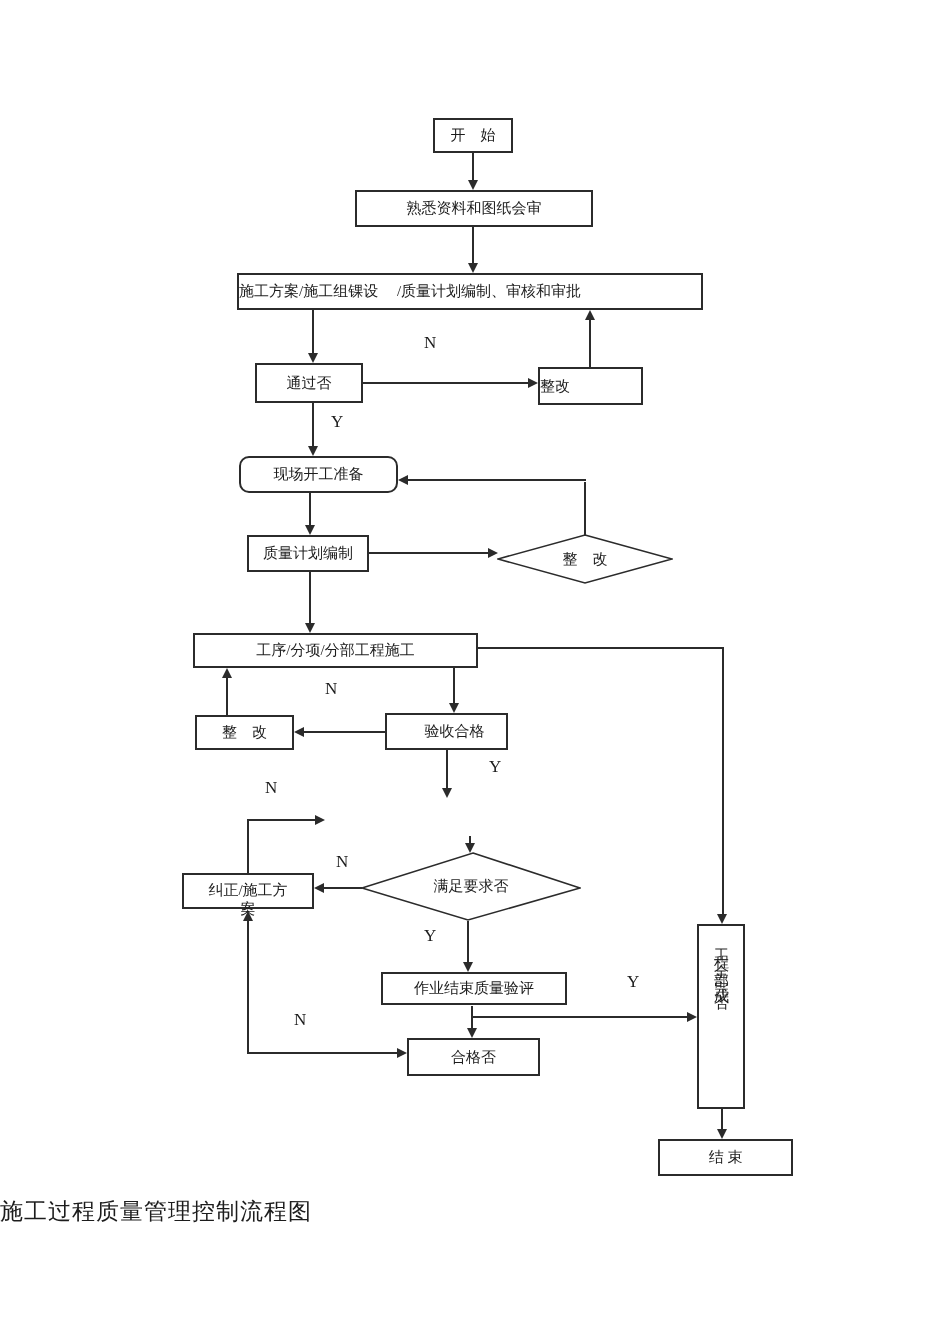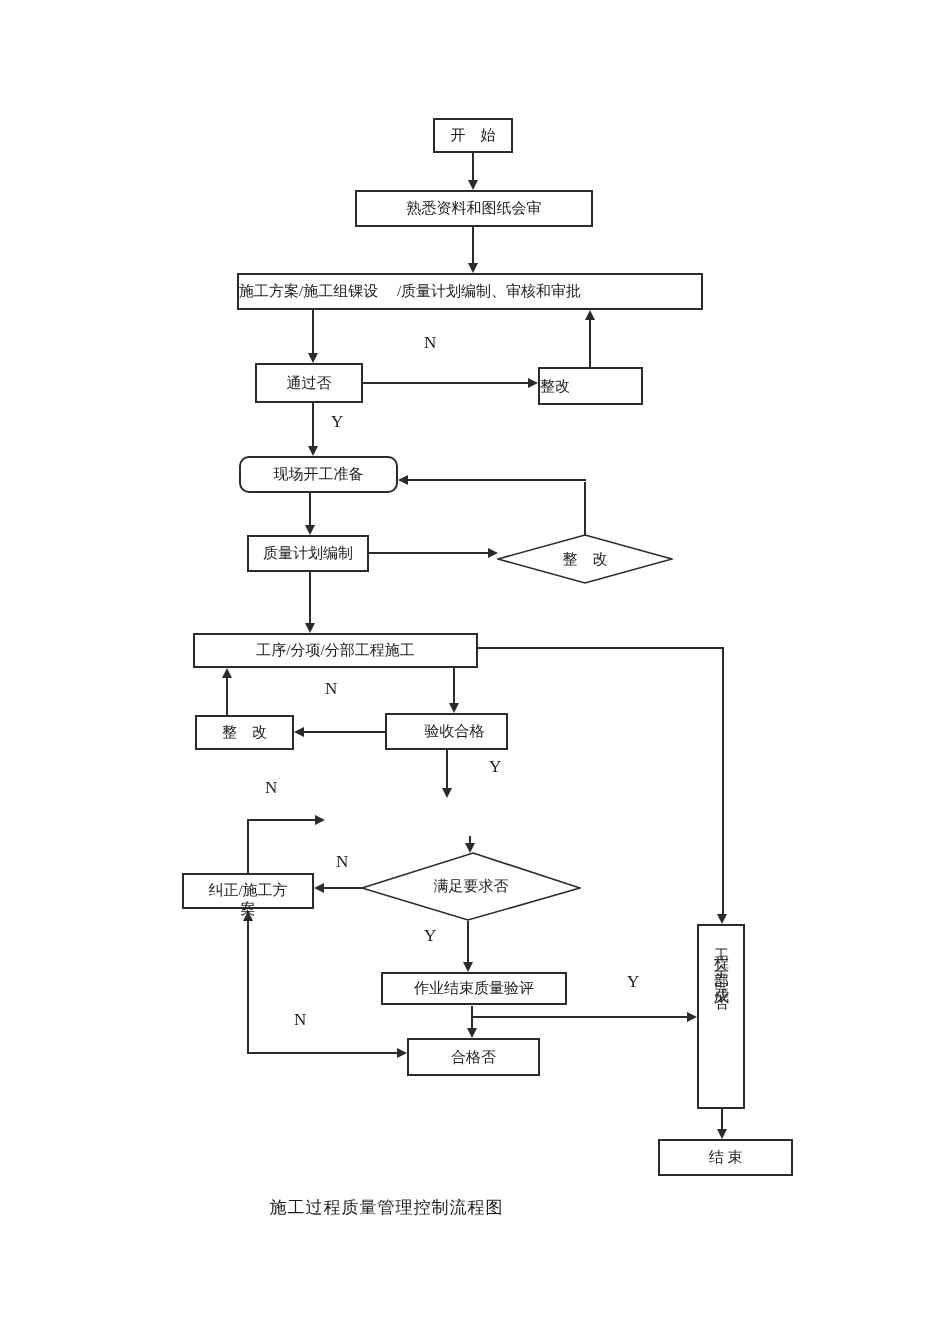--- a/index.html
+++ b/index.html
@@ -27,22 +27,22 @@
   .dia .dtxt{
     position:absolute;left:0;top:0;width:100%;height:100%;
     display:flex;align-items:center;justify-content:center;
     font-size:15px;color:#1c1c1c;
   }
   .vertbox{
     flex-direction:column;padding-top:10px;align-items:center;justify-content:flex-start;
   }
   .vertbox .vt{writing-mode:vertical-rl;text-orientation:upright;letter-spacing:8px;}
   .title{
-    position:absolute;left:0;top:1196px;width:773px;text-align:center;
-    font-size:17px;color:#1c1c1c;letter-spacing:1px;
+    position:absolute;left:0;top:1196px;width:773px;text-align:left;
+    font-size:23px;color:#1c1c1c;letter-spacing:1px;
   }
 </style>
 </head>
 <body>
 
 <div id="canvas">
 
   <div class="box" style="left:433px;top:118px;width:80px;height:35px;">
     <span>开　始</span>
   </div>

